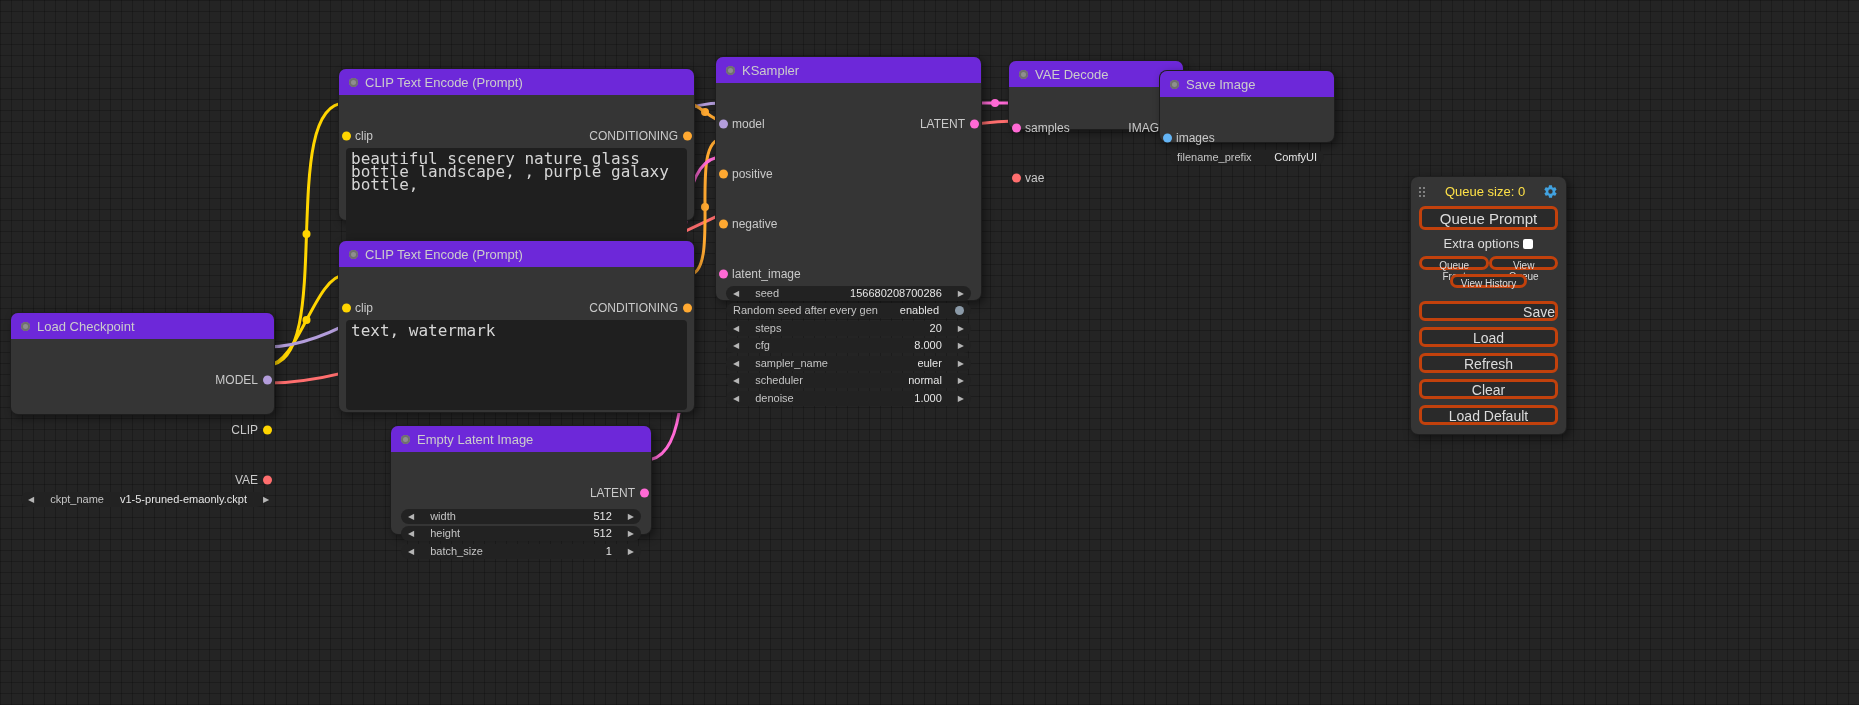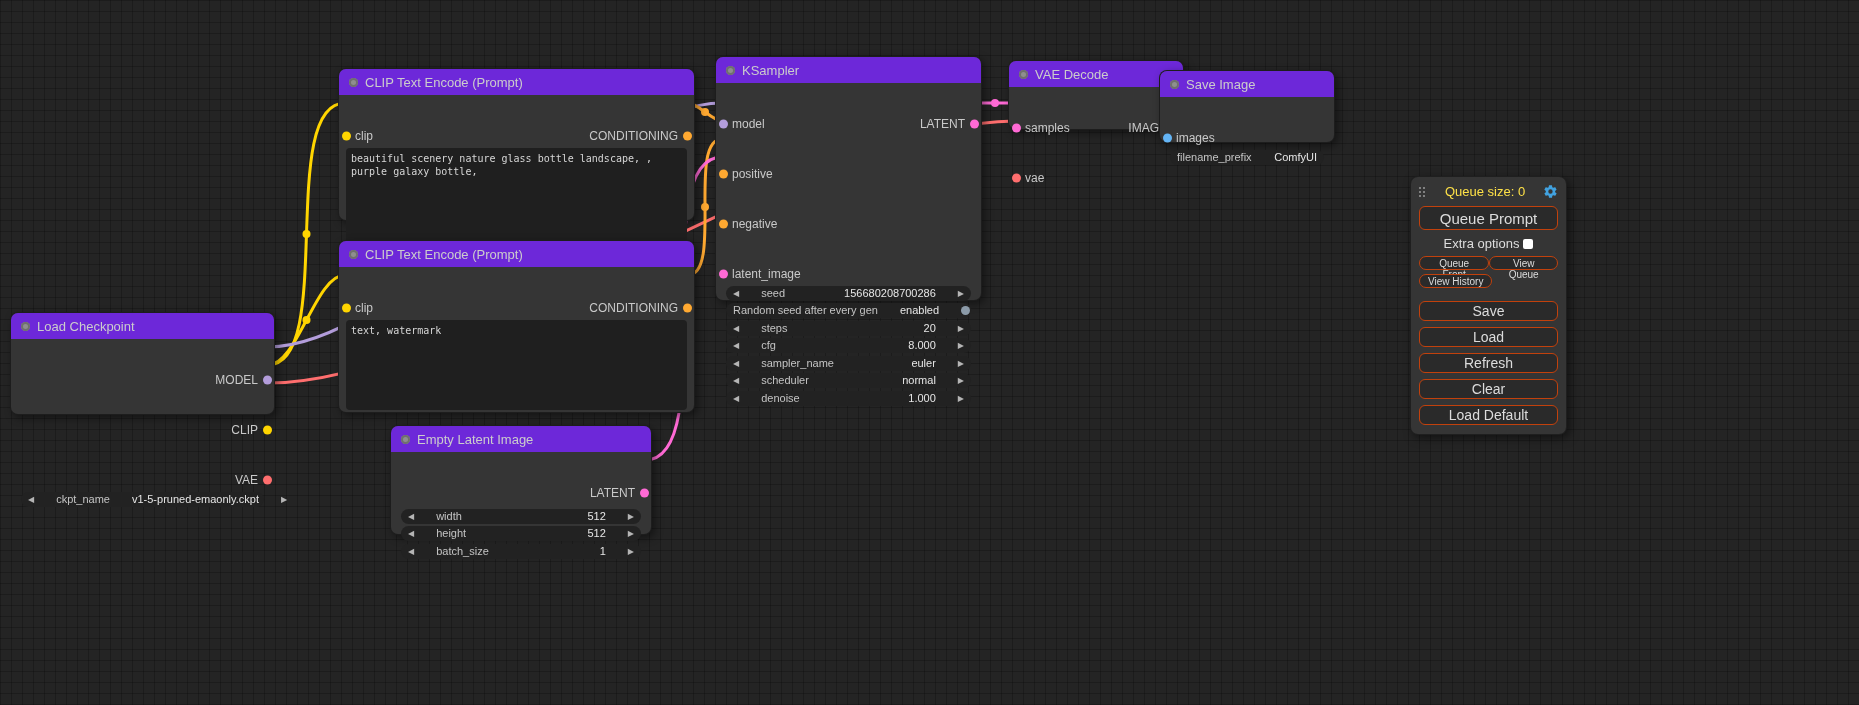--- a/index.html
+++ b/index.html
@@ -50,39 +50,39 @@
   .slot-dot.out { right: 2.5px; }
   .slot-label { position: absolute; top: 50%; transform: translateY(-50%); white-space: nowrap; }
   .slot-label.in  { left: 16px; }
   .slot-label.out { right: 16px; }
 
   .widget {
     height: 15px;
     margin: 2.5px 10px;
     background: #222222;
     border-radius: 8px;
-    display: flex; align-items: center; gap: 22px;
+    display: flex; align-items: center; gap: 16px;
     padding: 0 7px;
     font-size: 11px; color: #c4c4c4;
     line-height: 15px;
     white-space: nowrap;
   }
   .widget .arrow { font-size: 8px; color: #b5b5b5; flex: 0 0 auto; }
   .widget .wvalue { margin-left: auto; color: #e6e6e6; }
   .toggle-dot {
     width: 9px; height: 9px; border-radius: 50%;
     background: #8b9aa8; flex: 0 0 auto;
   }
   .node-text {
     margin: 3px 7px 0 7px;
     background: #1f1f1f;
     border-radius: 4px;
     padding: 4px 5px;
     font-family: "DejaVu Sans Mono", monospace;
-    font-size: 10px; line-height: 13px;
+    font-size: 16px; line-height: 13px;
     color: #d6d6d6;
     white-space: pre-wrap;
     word-break: break-word;
     overflow: hidden;
   }
 
   
   .menu-panel {
     position: absolute;
     left: 1410px; top: 176px; width: 157px;
@@ -101,42 +101,42 @@
     box-shadow: 0 4px 0 #9a9a9a, 0 8px 0 #9a9a9a,
                 4px 0 0 #9a9a9a, 4px 4px 0 #9a9a9a, 4px 8px 0 #9a9a9a;
   }
   .queue-size { flex:1; text-align:center; font-size:13px; color:#fde047; }
   .gear { width:15px; height:15px; flex:0 0 auto; cursor:pointer; }
   .gear svg { display:block; fill: var(--c, #41A2E0); }
 
   .btn {
     display:block; width:100%;
     background:#2a2a2a;
-    border:1px solid #c2410c;
+    border:3px solid #c2410c;
     border-radius:6px;
     color:#dcdcdc;
     font-family:"Liberation Sans", sans-serif;
     cursor:pointer;
     text-align:center;
   }
   .btn.primary { height:24px; font-size:15px; margin-bottom:6px; }
   .btn.big { height:20px; font-size:14px; margin-top:6px; }
   .btn.small {
     display:inline-block; width:auto;
     font-size:10px; padding:1px 8px;
     border-radius:9px; height:14px; line-height:11px;
   }
   .extra-row {
     display:flex; align-items:center; justify-content:center; gap:4px;
     font-size:13px; margin: 2px 0 5px 0;
   }
   .checkbox { width:10px; height:10px; background:#ffffff; border-radius:2px; display:inline-block; }
   .small-row { display:flex; justify-content:space-between; margin-bottom:4px; }
-  .small-row.center { margin-bottom:6px; }
-  .gap-above { margin-top:13px !important; }
+  .small-row.center { justify-content:center; margin-bottom:6px; }
+  .gap-above { margin-top:13px !important;text-align:right; }
 </style>
 </head>
 <body>
 
 <div id="canvas">
 
   <svg id="link-canvas" width="1859" height="705" xmlns="http://www.w3.org/2000/svg">
       <path d="M 268 365 C 336.2701435475274 365 276.7298564524726 103 345 103" stroke="#FFD500"></path>
       <circle cx="306.5" cy="234" r="4" fill="#FFD500"></circle>
       <path d="M 268 365 C 297.6110199081356 365 315.3889800918644 275 345 275" stroke="#FFD500"></path>

